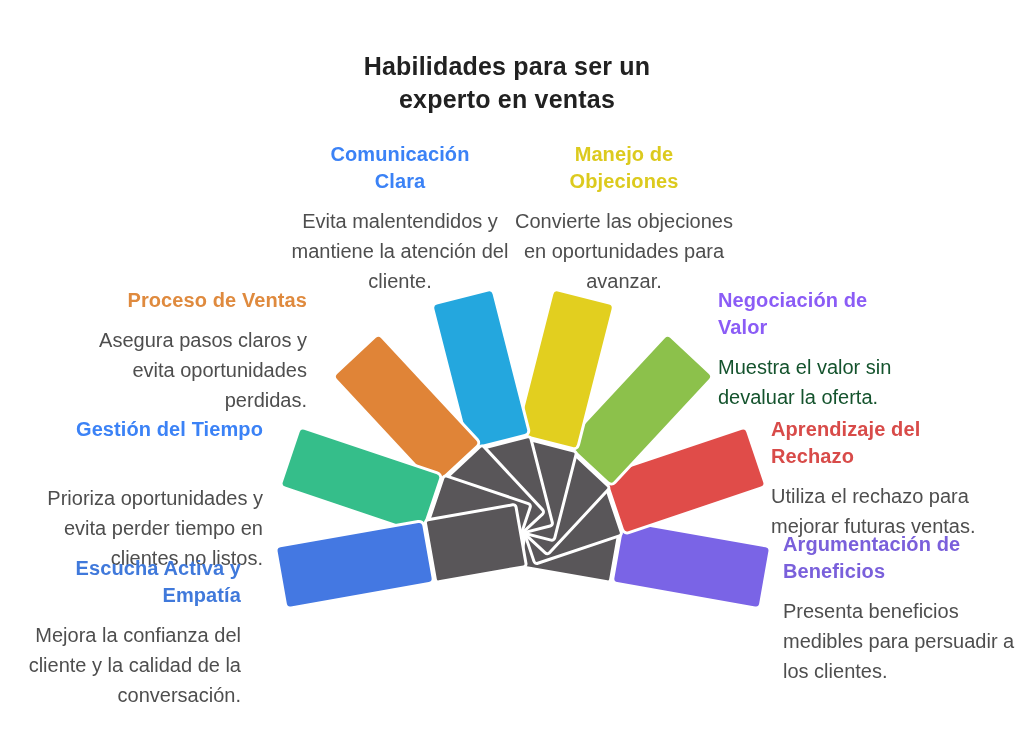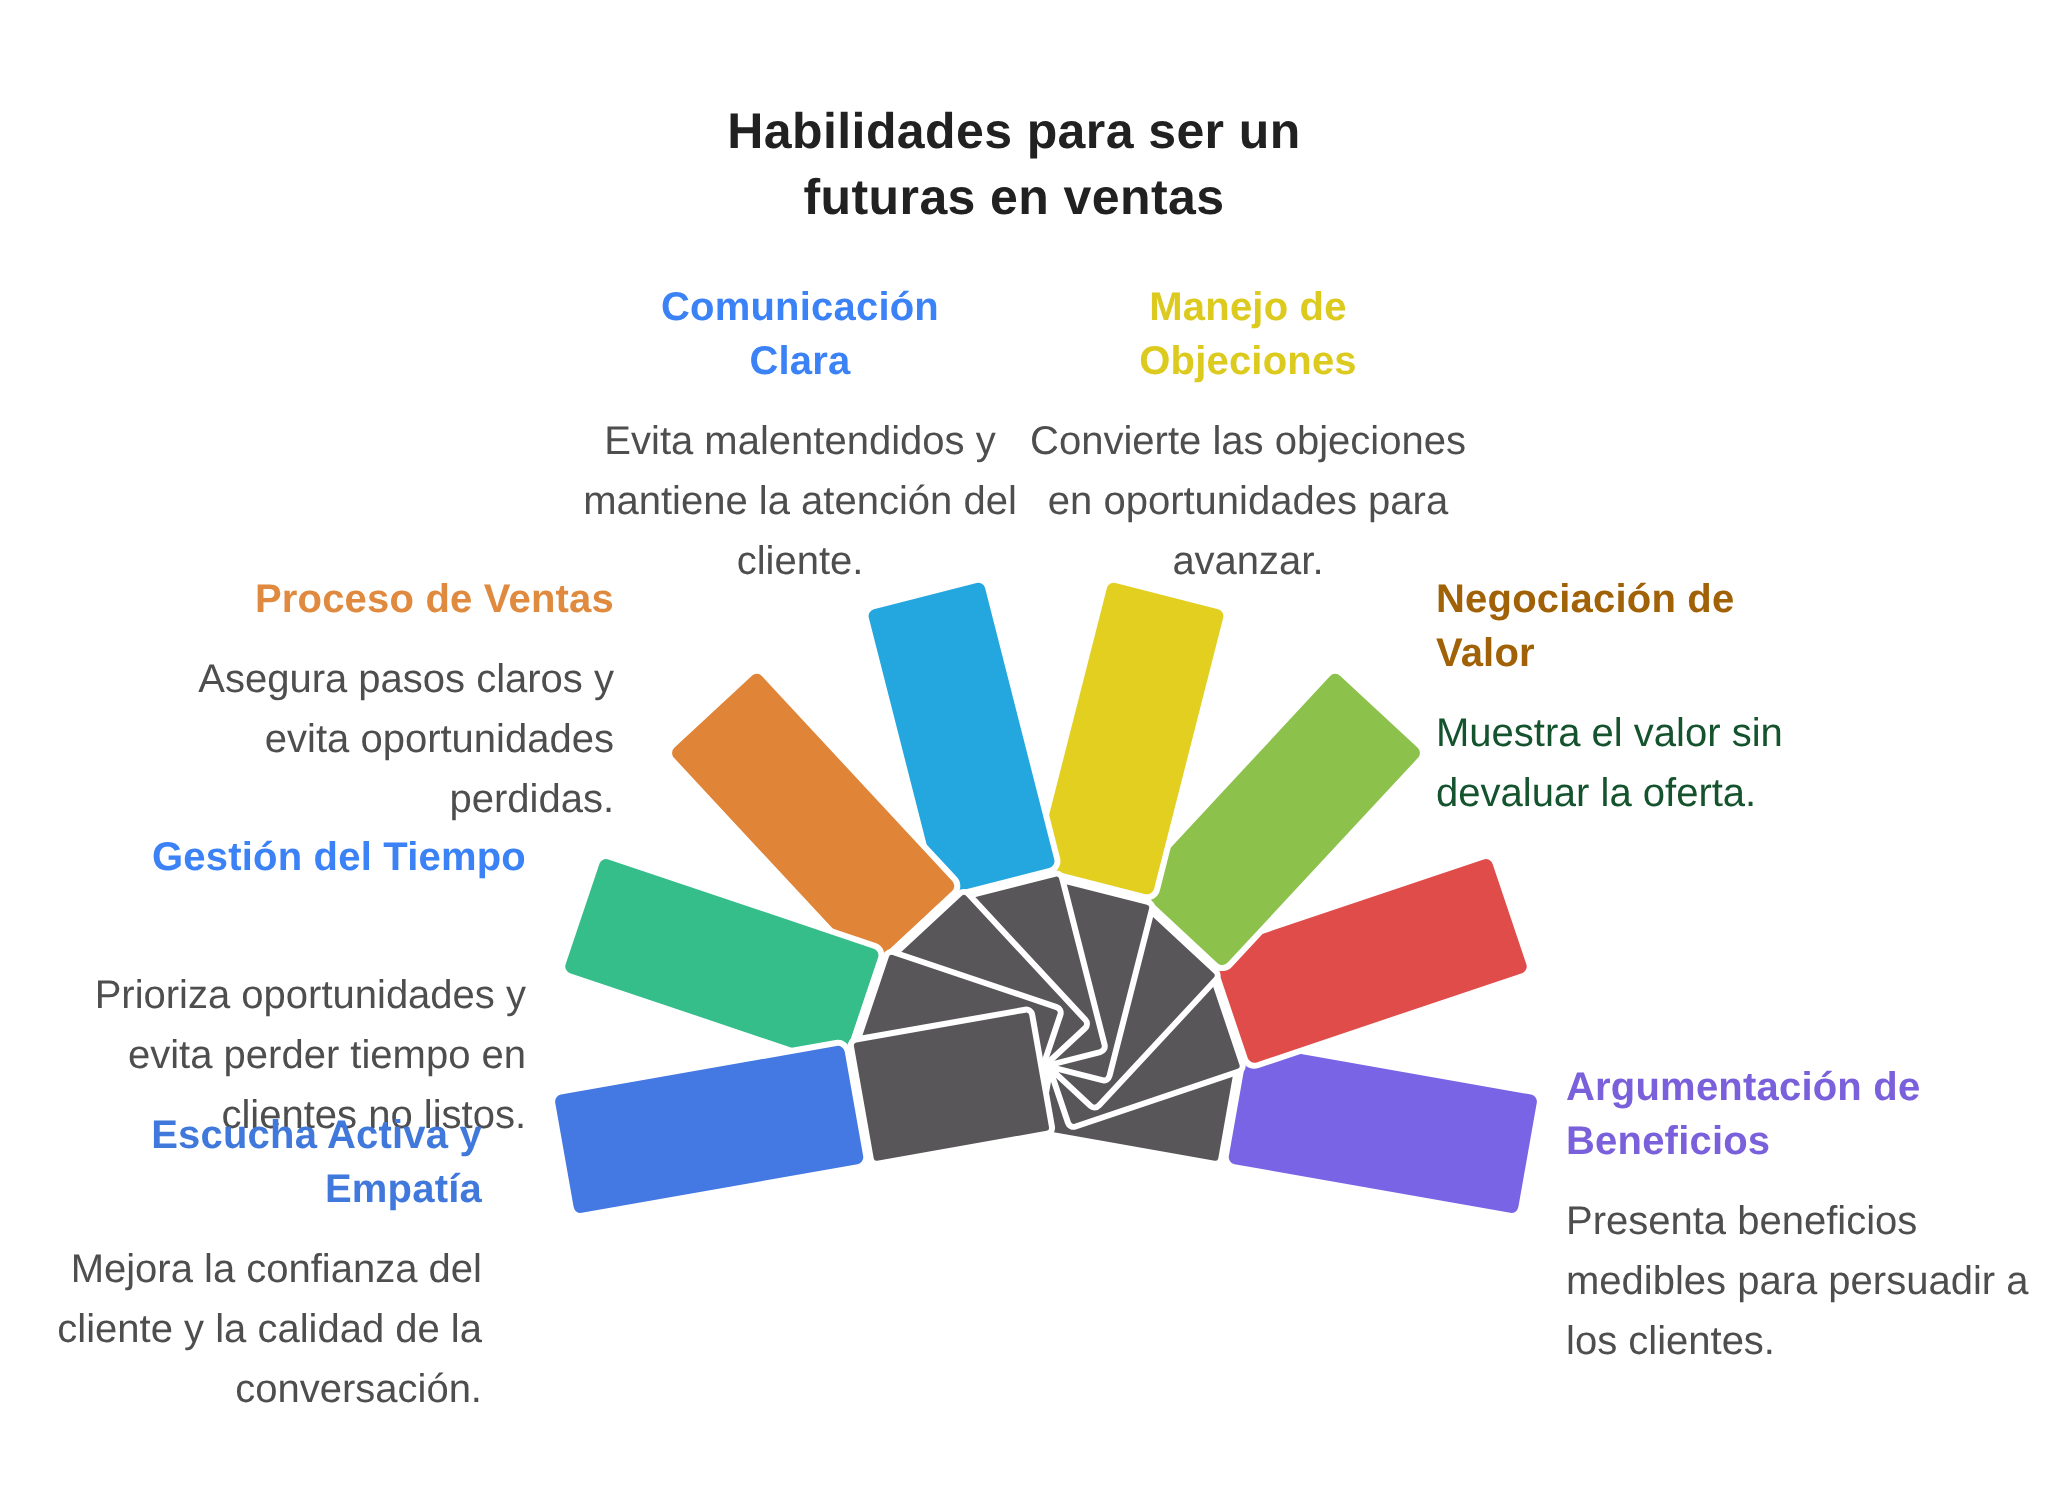--- a/index.html
+++ b/index.html
@@ -36,21 +36,21 @@
   .skill-argumentacion { left:783px; top:531px; width:245px; }
 
   .fan-svg { position:absolute; left:223px; top:279px; }
 </style>
 </head>
 <body>
 
 <div class="canvas">
 
   <div class="title" style="color: rgb(33, 33, 33);">Habilidades para ser un
-futuras en ventas</div>
+experto en ventas</div>
 
   <svg class="fan-svg" width="600" height="356" viewBox="-300 -256 600 356" xmlns="http://www.w3.org/2000/svg">
     <g transform="rotate(100)">
       <rect class="blade-hub" x="-31.5" y="-94" width="63" height="92" rx="3" stroke="#FFFFFF" stroke-width="3" fill="#595659"></rect>
       <rect class="blade-outer" x="-31.5" y="-246" width="63" height="150" rx="5" stroke="#FFFFFF" stroke-width="3" fill="#7A64E6"></rect>
     </g>
     <g transform="rotate(71.4)">
       <rect class="blade-hub" x="-31.5" y="-94" width="63" height="92" rx="3" stroke="#FFFFFF" stroke-width="3" fill="#595659"></rect>
       <rect class="blade-outer" x="-31.5" y="-246" width="63" height="150" rx="5" stroke="#FFFFFF" stroke-width="3" fill="#E04C49"></rect>
     </g>
@@ -97,33 +97,39 @@
   </div>
 
   <div class="skill skill-proceso align-right">
     <h3 style="color: rgb(223, 138, 62);">Proceso de Ventas</h3>
     <p style="color: rgb(78, 78, 78);">Asegura pasos claros y
 evita oportunidades
 perdidas.</p>
   </div>
 
   <div class="skill skill-negociacion align-left">
-    <h3 style="color: #a16207;">Negociación de
+    <h3 style="color: #8b5cf6;">Negociación de
 Valor</h3>
     <p style="color: #14532d;">Muestra el valor sin
 devaluar la oferta.</p>
   </div>
 
   <div class="skill skill-gestion align-right">
     <h3 style="color: #3b82f6;">Gestión del Tiempo</h3>
     <p style="color: rgb(78, 78, 78); margin-top: 40px;">Prioriza oportunidades y
 evita perder tiempo en
 clientes no listos.</p>
   </div>
 
+  <div class="skill skill-aprendizaje align-left">
+    <h3 style="color: rgb(216, 75, 73);">Aprendizaje del
+Rechazo</h3>
+    <p style="color: rgb(78, 78, 78);">Utiliza el rechazo para
+mejorar futuras ventas.</p>
+  </div>
 
   <div class="skill skill-escucha align-right">
     <h3 style="color: rgb(64, 121, 219); margin-top: 24px;">Escucha Activa y
 Empatía</h3>
     <p style="color: rgb(78, 78, 78);">Mejora la confianza del
 cliente y la calidad de la
 conversación.</p>
   </div>
 
   <div class="skill skill-argumentacion align-left">

